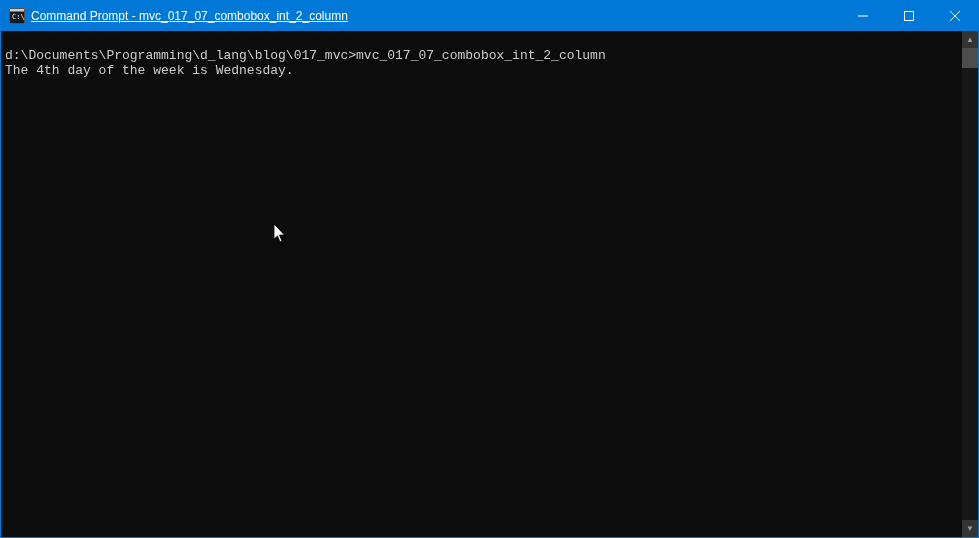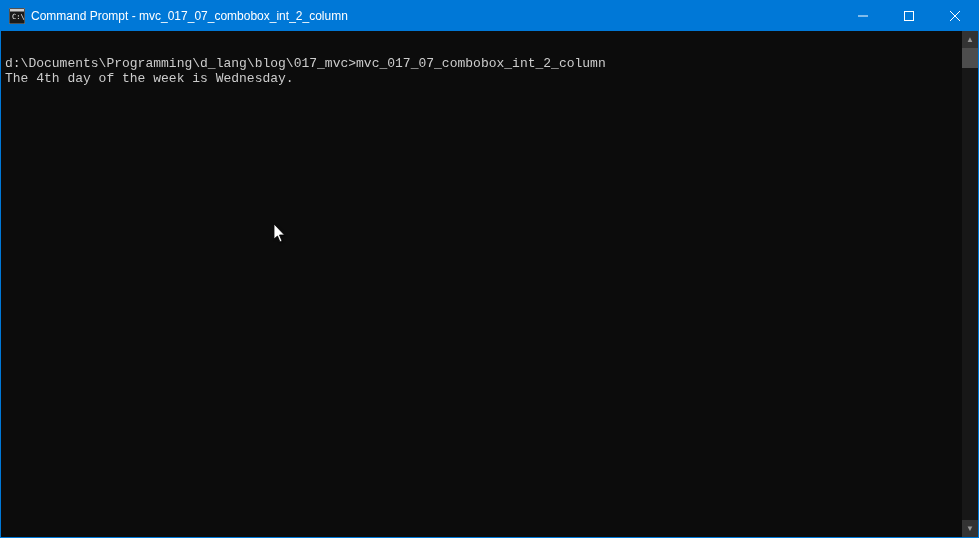--- a/index.html
+++ b/index.html
@@ -41,20 +41,21 @@
     }
     .titlebar-icon svg {
       width: 16px;
       height: 16px;
     }
     .titlebar-title {
       flex: 1;
       white-space: nowrap;
       overflow: hidden;
       text-overflow: ellipsis;
+      text-decoration: underline;
     }
     .titlebar-buttons {
       display: flex;
       height: 100%;
     }
     .titlebar-button {
       width: 46px;
       height: 100%;
       display: flex;
       align-items: center;
@@ -71,21 +72,20 @@
     .terminal {
       flex: 1;
       background: #0c0c0c;
       color: #cccccc;
       font-family: Consolas, "Courier New", monospace;
       font-size: 13px;
       line-height: 15px;
       padding: 2px 4px;
       white-space: pre;
       overflow: hidden;
-      margin-top: 8px;
     }
     .scrollbar {
       width: 16px;
       background: #171717;
       position: relative;
     }
     .scrollbar-up, .scrollbar-down {
       width: 16px;
       height: 17px;
       background: #333333;

